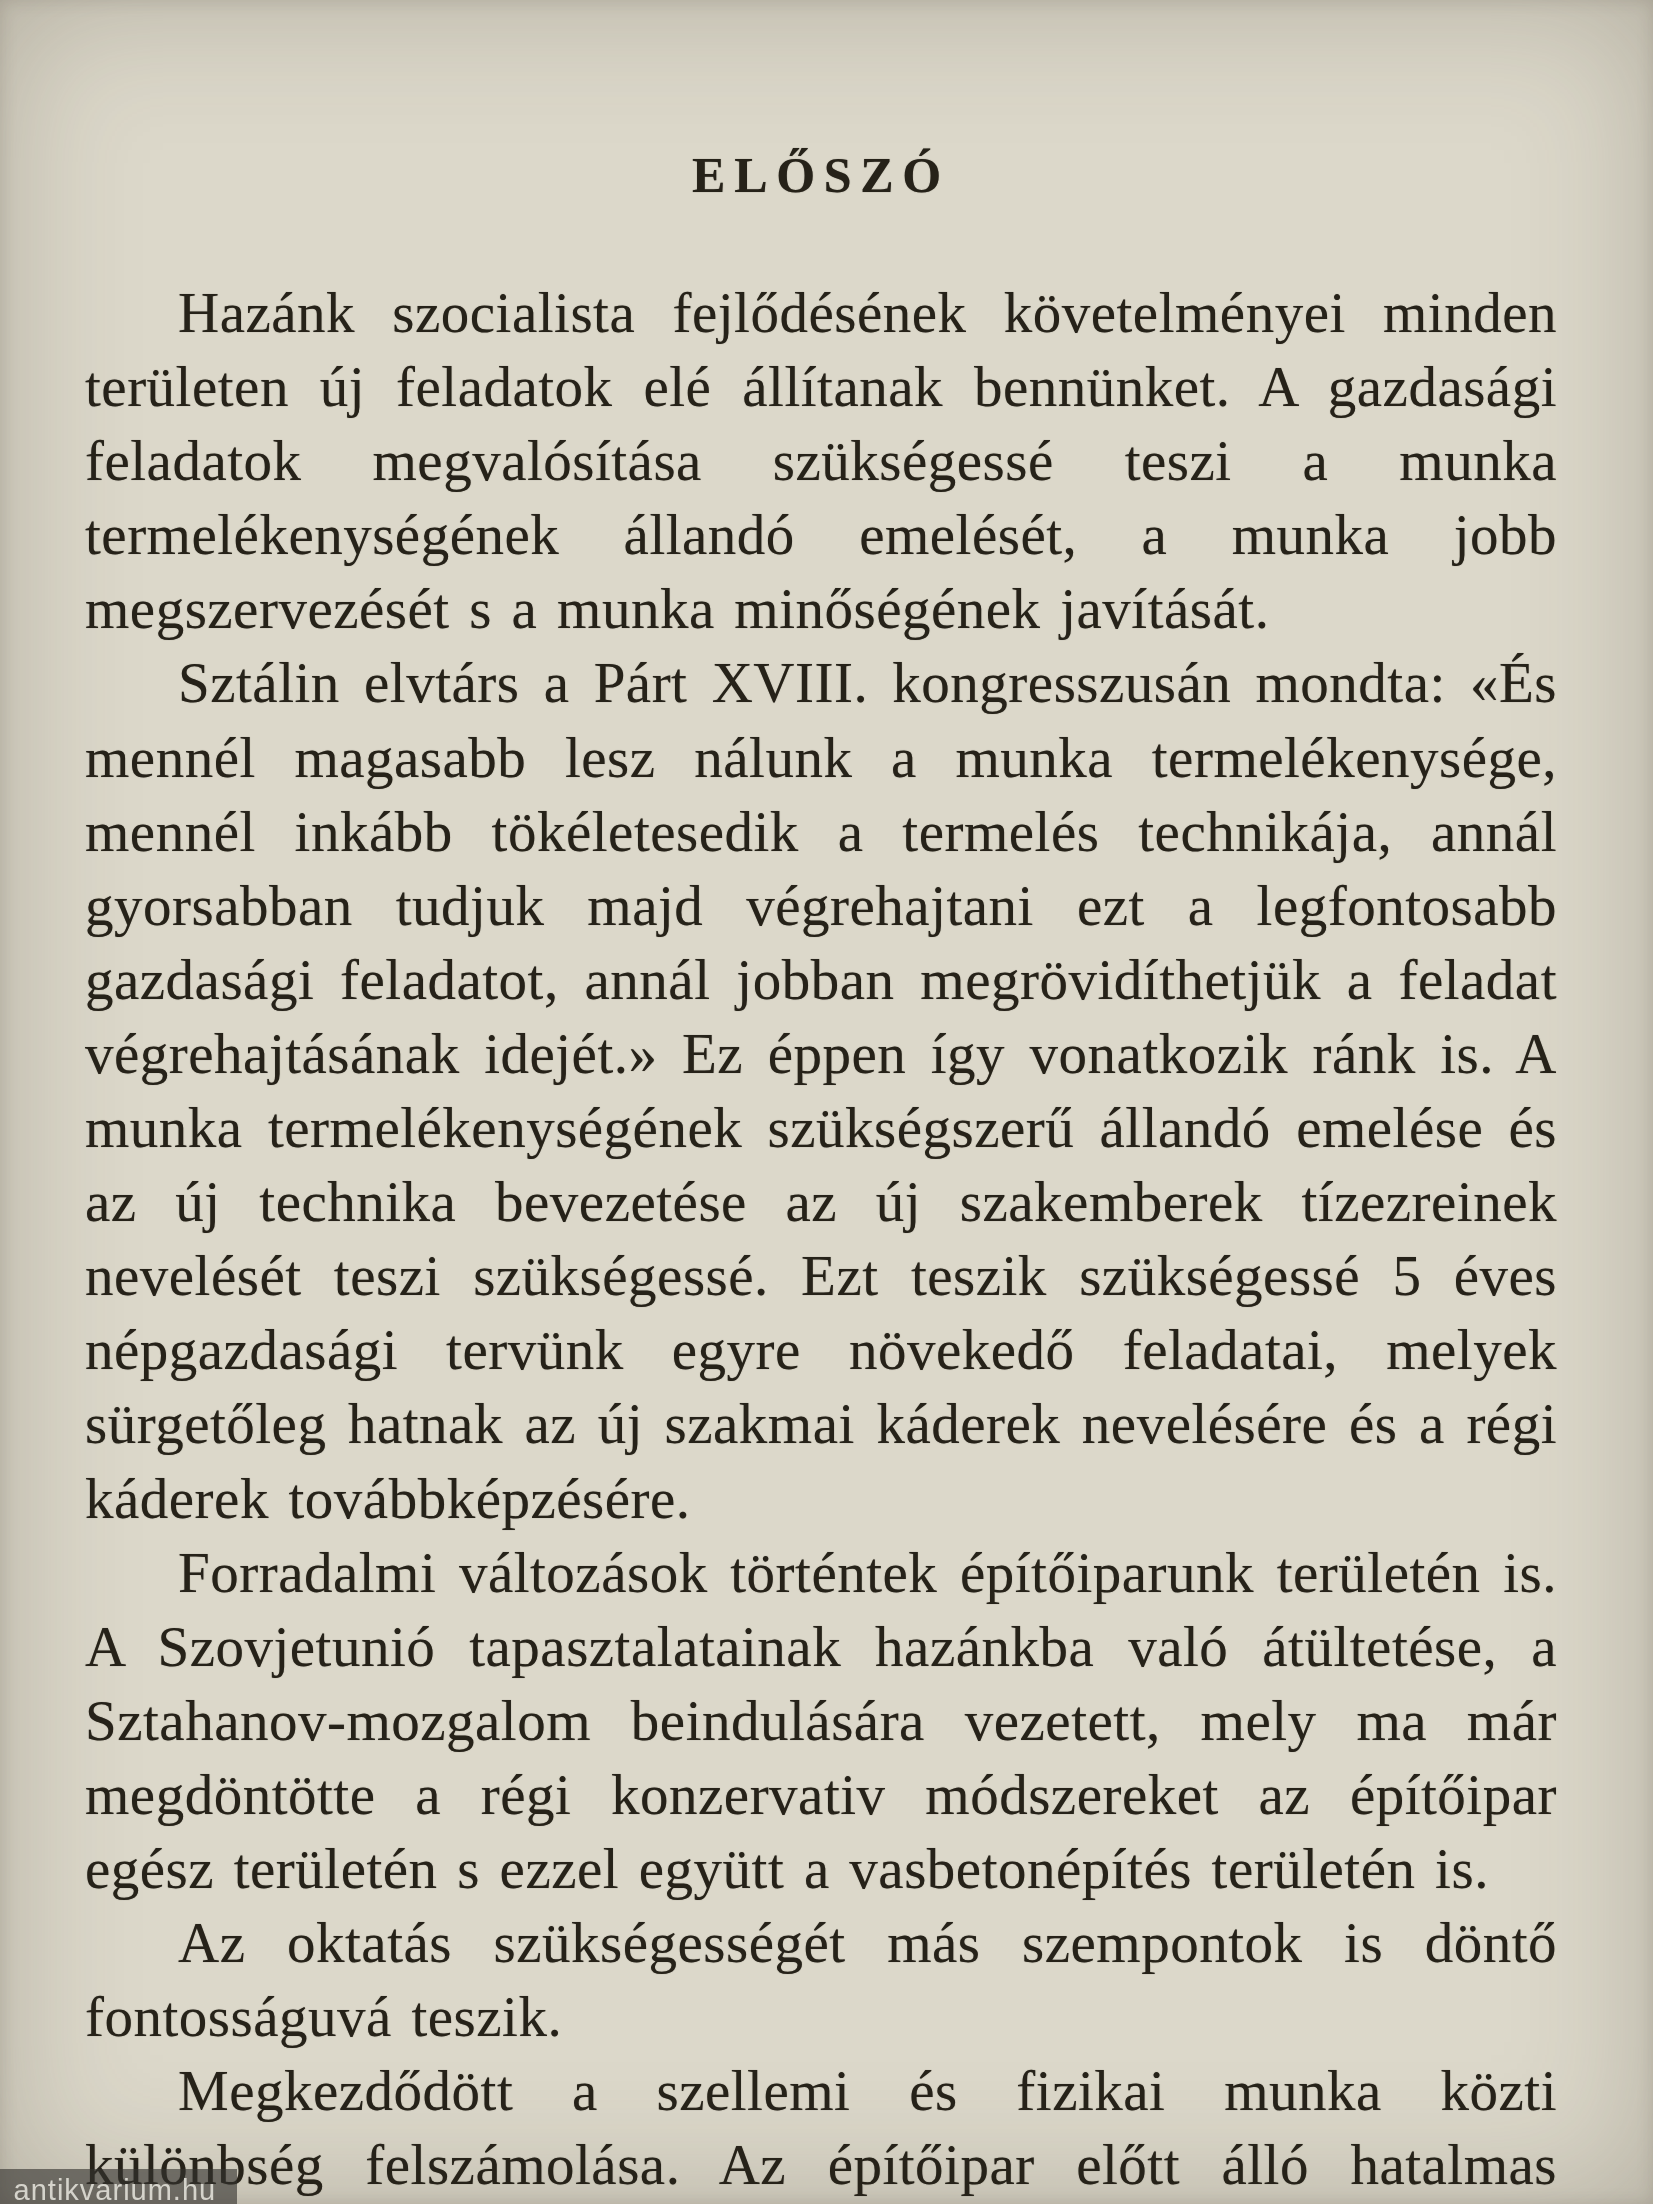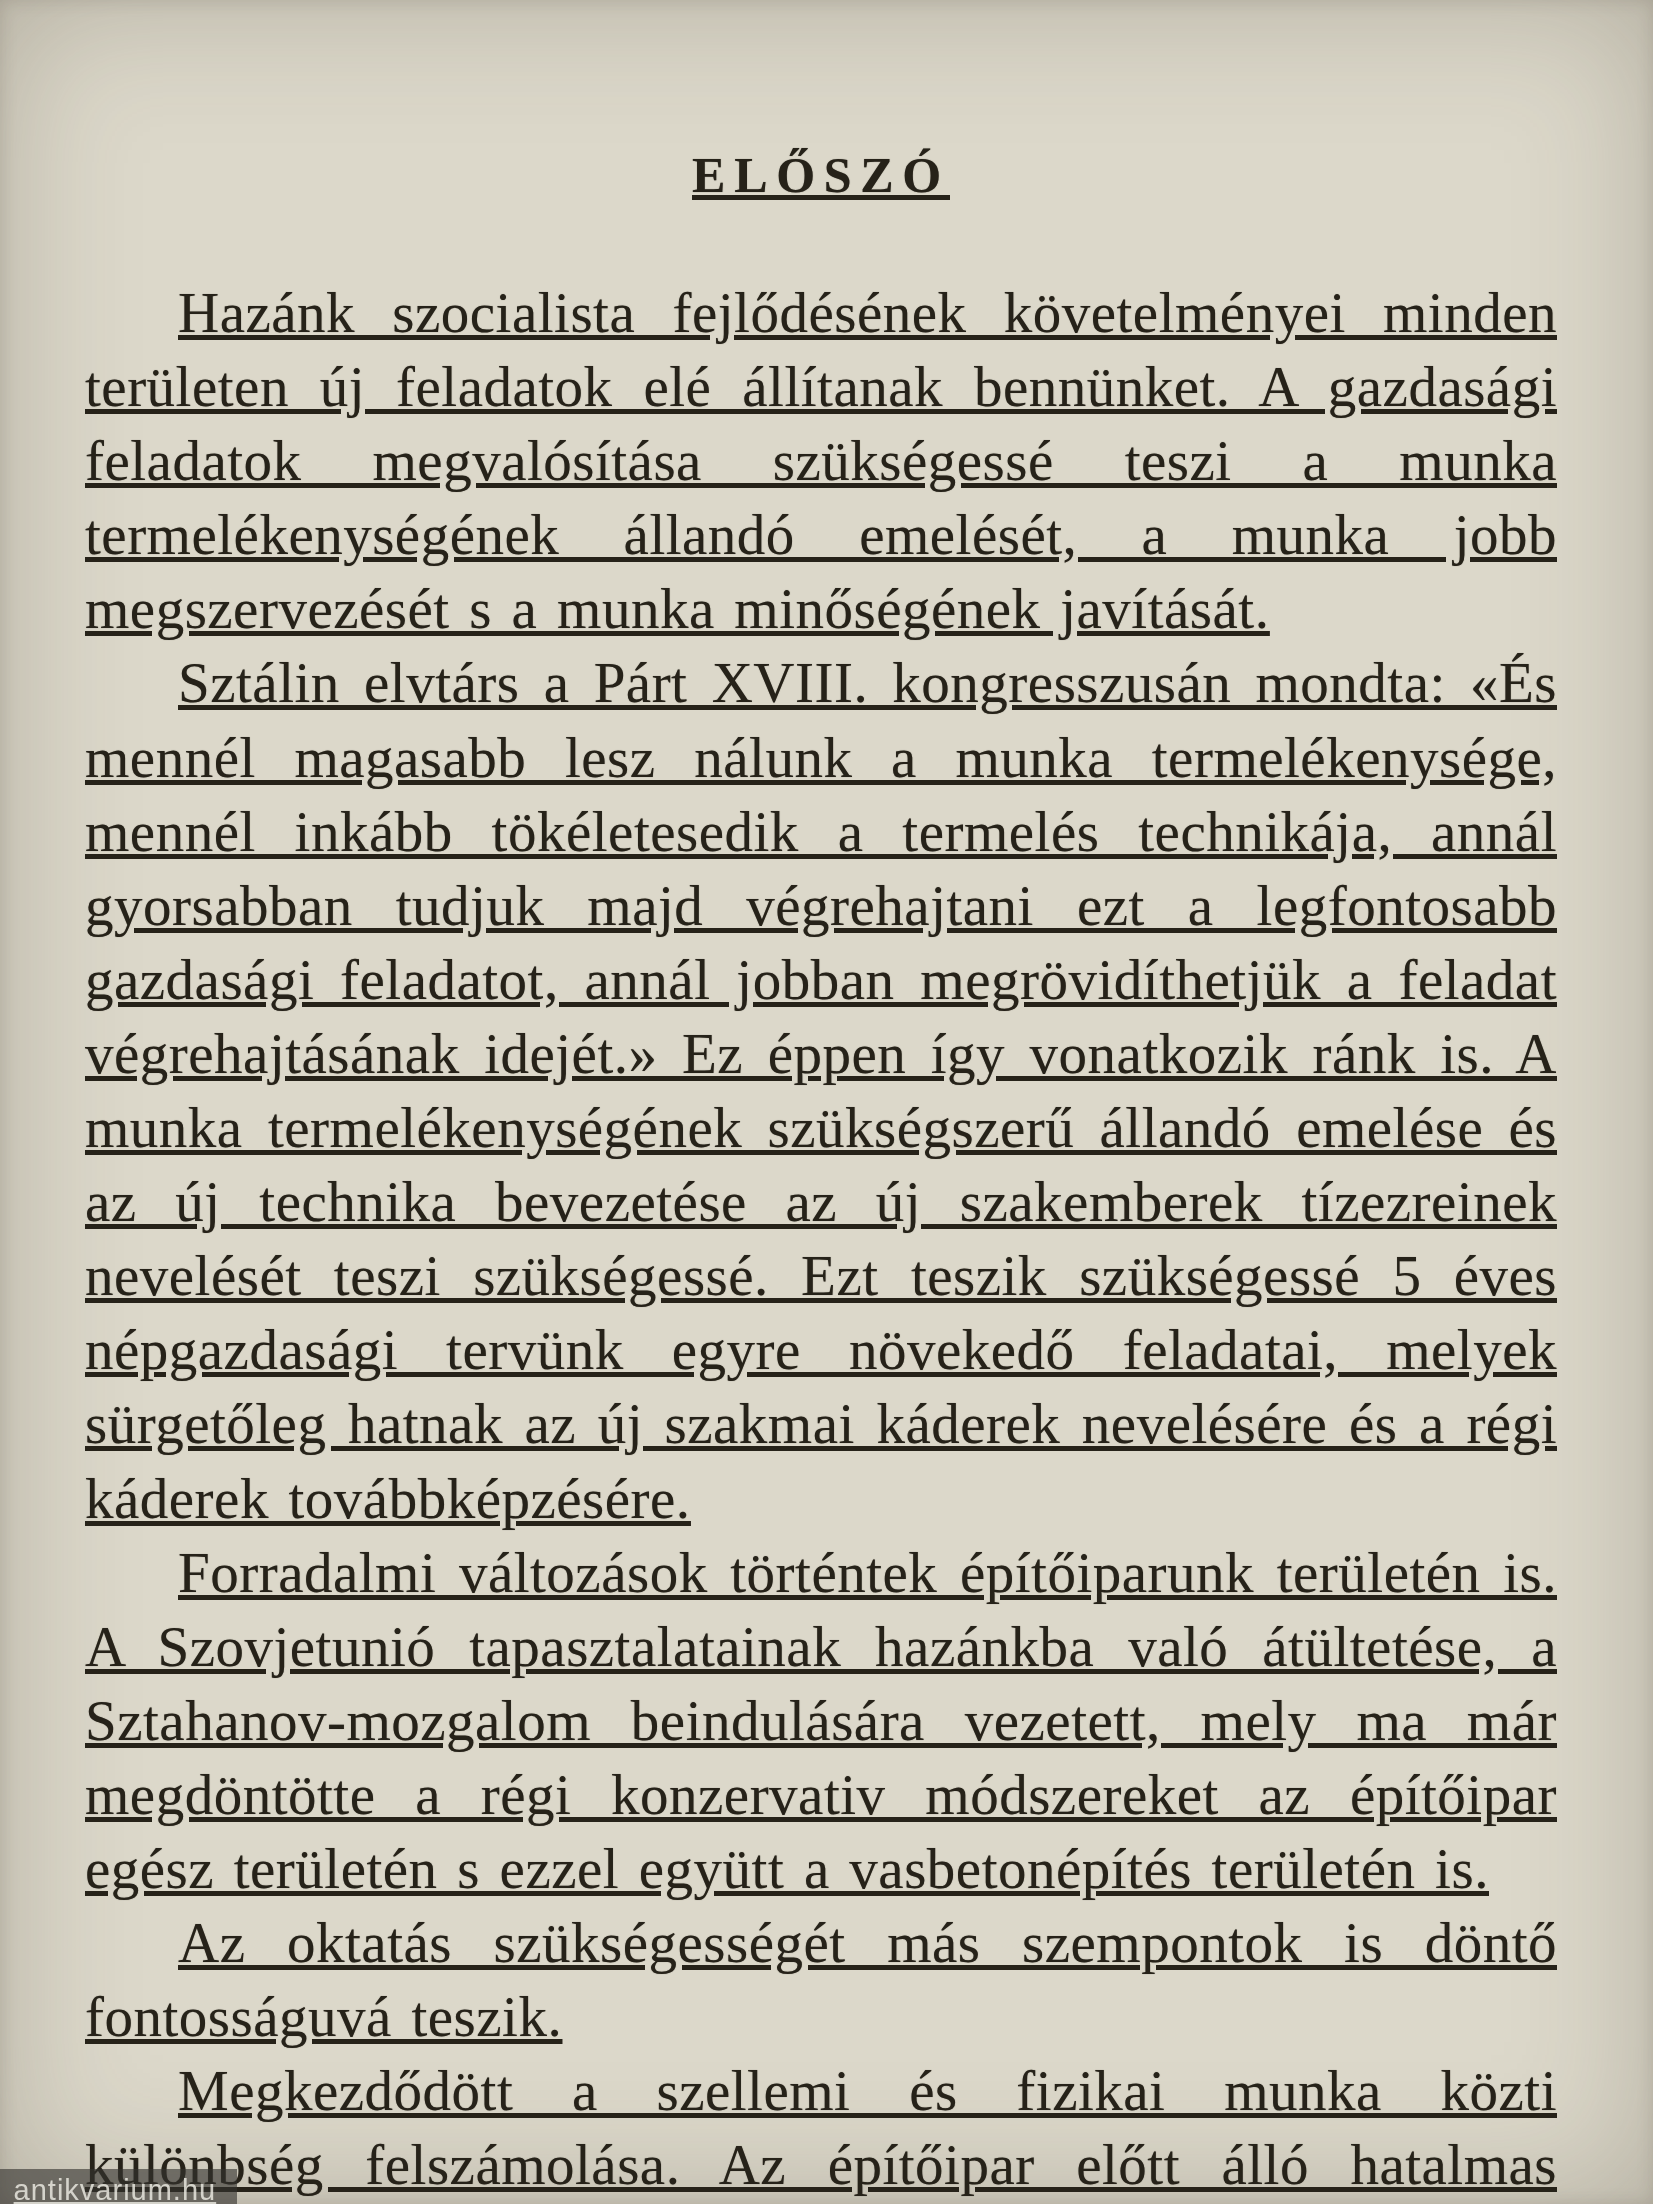--- a/index.html
+++ b/index.html
@@ -1,20 +1,20 @@
 <!DOCTYPE html>
 <html lang="hu" style="--paper: #dcd8ca; --ink: #262219;"><head>
 <meta charset="utf-8">
 <title>Scanned book page</title>
 <style>
   :root{
     --paper:#dcd8ca;
     --ink:#262219;
   }
-  *{margin:0;padding:0;box-sizing:border-box;text-decoration:underline;}
+  *{margin:0;padding:0;box-sizing:border-box;}
   html,body{
     width:1654px;
     height:2205px;
     overflow:hidden;
     font-family:"Liberation Serif","DejaVu Serif",serif;
   }
   .paper{
     position:relative;
     width:1654px;
     height:2205px;

